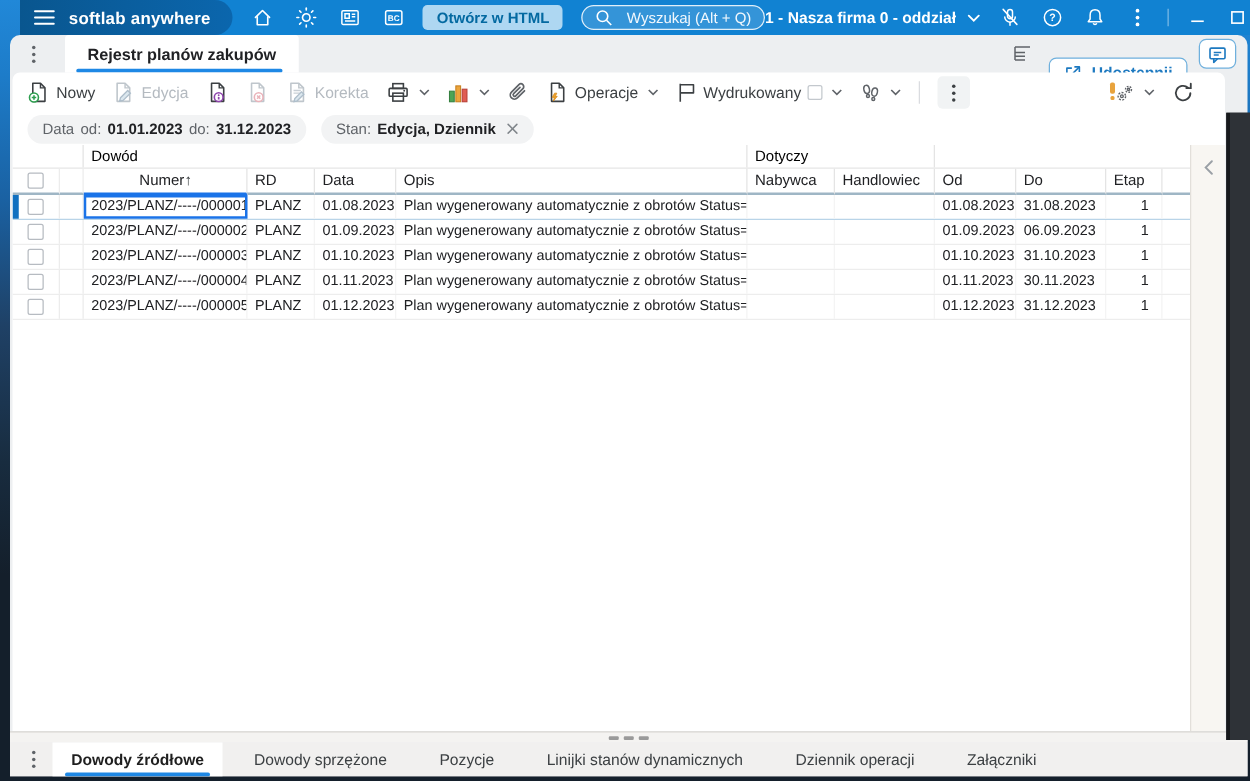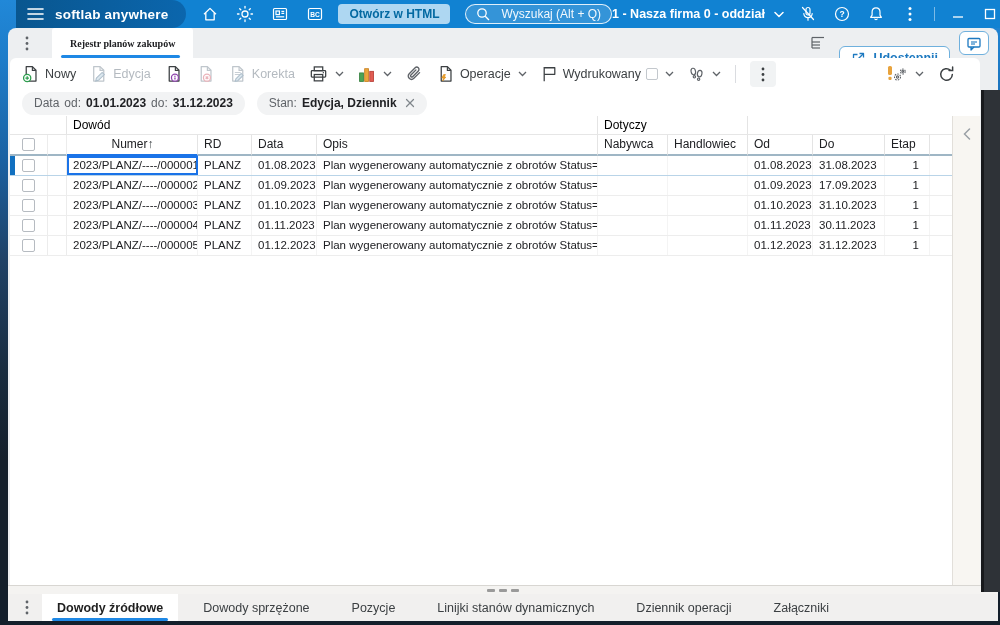--- a/index.html
+++ b/index.html
@@ -27,21 +27,21 @@
   .winbtn{width:18px;height:18px;display:flex;align-items:center;justify-content:center;cursor:pointer;}
 
   
   .workspace{position:absolute;left:8px;top:28px;width:990px;height:593px;background:#edeff1;border-radius:8px 8px 0 0;}
 
   
   .tabstrip{position:absolute;left:0;top:0;right:0;height:30px;display:flex;align-items:center;padding-left:10px;}
   .kebab-btn{width:18px;height:22px;display:flex;align-items:center;justify-content:center;cursor:pointer;}
   .doc-tab{margin-left:16px;height:30px;background:#fff;border-radius:3px 3px 0 0;display:flex;align-items:center;
     padding:0 18px;position:relative;cursor:pointer;}
-  .doc-tab .lbl{font-size:10px;font-weight:600;color:#202124;white-space:nowrap;font-family:Liberation Serif, serif;}
+  .doc-tab .lbl{font-size:13px;font-weight:600;color:#202124;white-space:nowrap;}
   .doc-tab::after{content:'';position:absolute;left:9px;right:13px;bottom:0;height:3px;background:#1e88e5;border-radius:2px;}
   .strip-right{margin-left:auto;display:flex;align-items:center;gap:9px;padding-right:9px;}
   .share-btn{height:24px;background:#fff;border:1px solid #6fb0dd;border-radius:6px;color:#1d79c0;display:flex;
     align-items:center;gap:7px;padding:0 11px;font-size:12.5px;font-weight:600;font-family:inherit;cursor:pointer;margin-top:30px;}
   .comment-btn{width:30px;height:24px;background:#fff;border:1px solid #6fb0dd;border-radius:6px;display:flex;
     align-items:center;justify-content:center;cursor:pointer;}
 
   
   .card{position:absolute;left:2px;top:30px;width:970px;height:527px;background:#fff;border-radius:6px 6px 0 0;overflow:hidden;}
 
@@ -503,21 +503,21 @@
                 <span class="cb"></span>
               </div>
               <div class="tc ind"></div>
               <div class="tc numer">2023/PLANZ/----/000002</div>
               <div class="tc rd">PLANZ</div>
               <div class="tc data">01.09.2023</div>
               <div class="tc opis">Plan wygenerowany automatycznie z obrotów Status=A</div>
               <div class="tc nabywca"></div>
               <div class="tc handlowiec"></div>
               <div class="tc od">01.09.2023</div>
-              <div class="tc do">17.09.2023</div>
+              <div class="tc do">06.09.2023</div>
               <div class="tc etap">1</div>
               <div class="tc filler"></div>
             </div>
             <div class="trow tgrid">
               <div class="tc check">
                 <span class="cb"></span>
               </div>
               <div class="tc ind"></div>
               <div class="tc numer">2023/PLANZ/----/000003</div>
               <div class="tc rd">PLANZ</div>

